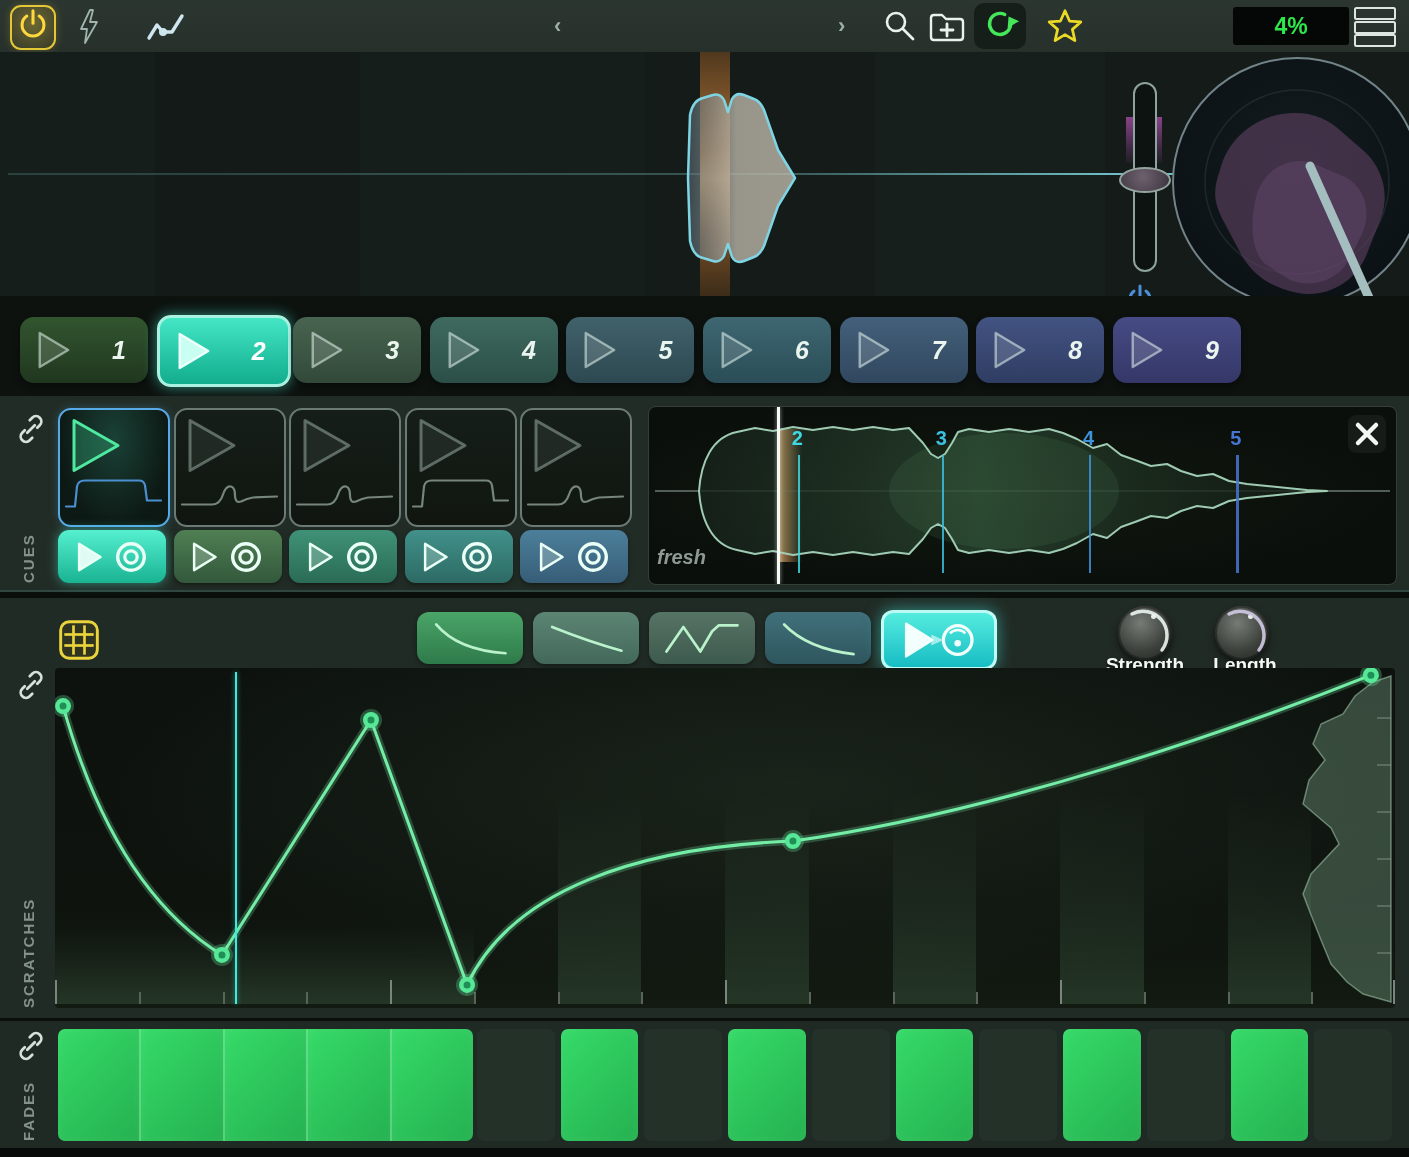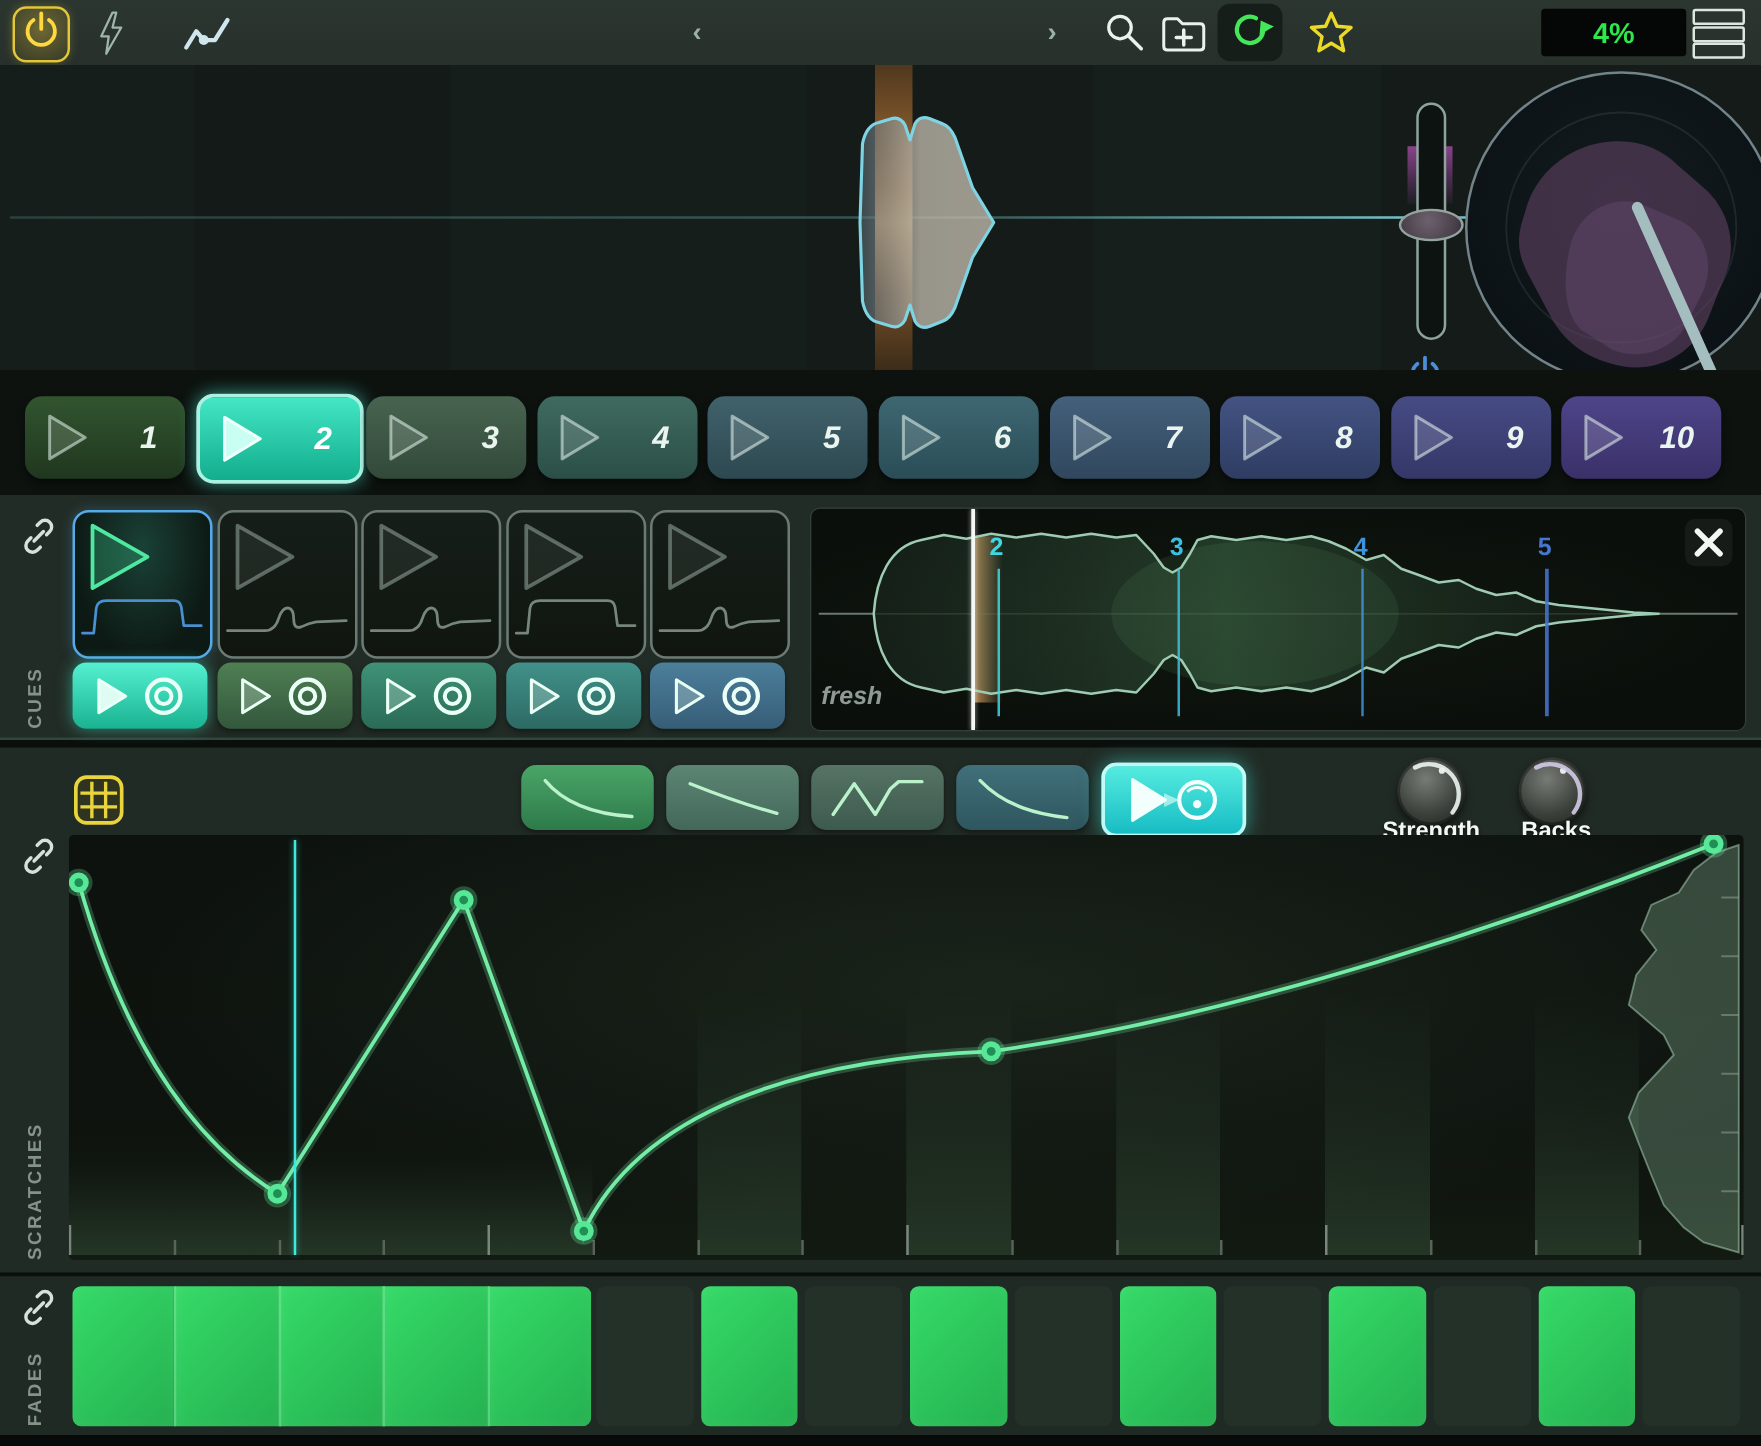--- a/index.html
+++ b/index.html
@@ -236,26 +236,20 @@
         <svg viewBox="0 0 40 44">
           <polygon points="6,4 36,22 6,40"></polygon>
         </svg>
         <span class="pad-num">8</span>
       </div>
       <div class="pad" style="left: 1112.8px; background: linear-gradient(rgb(71, 75, 133), rgb(52, 55, 103));">
         <svg viewBox="0 0 40 44">
           <polygon points="6,4 36,22 6,40"></polygon>
         </svg>
         <span class="pad-num">9</span>
-      </div>
-      <div class="pad" style="left: 1249.4px; background: linear-gradient(rgb(78, 68, 137), rgb(58, 49, 105));">
-        <svg viewBox="0 0 40 44">
-          <polygon points="6,4 36,22 6,40"></polygon>
-        </svg>
-        <span class="pad-num">10</span>
       </div>
     </div>
 
   <div class="abs" id="cues-section">
     <div class="abs link-icon" style="left:16px;top:18px">
       <svg viewBox="0 0 24 24" fill="none" stroke="#d5e2da" stroke-width="2.2" stroke-linecap="round">
         <path d="M9,15 L15,9"></path>
           <path d="M11,5 l2,-2 a4.2,4.2 0 0 1 6,6 l-2,2"></path>
           <path d="M13,19 l-2,2 a4.2,4.2 0 0 1 -6,-6 l2,-2"></path>
       </svg>
@@ -430,21 +424,21 @@
     <svg class="abs knob-arc" style="left:1114px" viewBox="0 0 62 62">
       <path d="M14,48 A24,24 0 0 1 44,12" fill="none" stroke="rgba(235,245,240,0.9)" stroke-width="3.5" stroke-linecap="round" transform="scale(-1,1) translate(-62,0)"></path>
     </svg>
     <div class="abs knob" style="left:1215px">
         <div class="knob-dot"></div>
       </div>
     <svg class="abs knob-arc" style="left:1211px" viewBox="0 0 62 62">
       <path d="M14,48 A24,24 0 0 1 44,12" fill="none" stroke="rgba(208,202,228,0.9)" stroke-width="3.5" stroke-linecap="round" transform="scale(-1,1) translate(-62,0)"></path>
     </svg>
     <div class="abs knob-label" style="left:1095px">Strength</div>
-    <div class="abs knob-label" style="left:1195px">Backs</div>
+    <div class="abs knob-label" style="left:1195px">Length</div>
 
     <div class="abs link-icon" style="left:16px;top:72px">
       <svg viewBox="0 0 24 24" fill="none" stroke="#d5e2da" stroke-width="2.2" stroke-linecap="round">
         <path d="M9,15 L15,9"></path>
           <path d="M11,5 l2,-2 a4.2,4.2 0 0 1 6,6 l-2,2"></path>
           <path d="M13,19 l-2,2 a4.2,4.2 0 0 1 -6,-6 l2,-2"></path>
       </svg>
     </div>
     <div class="abs section-label" style="left:20px;top:292px;height:118px">SCRATCHES</div>
 

